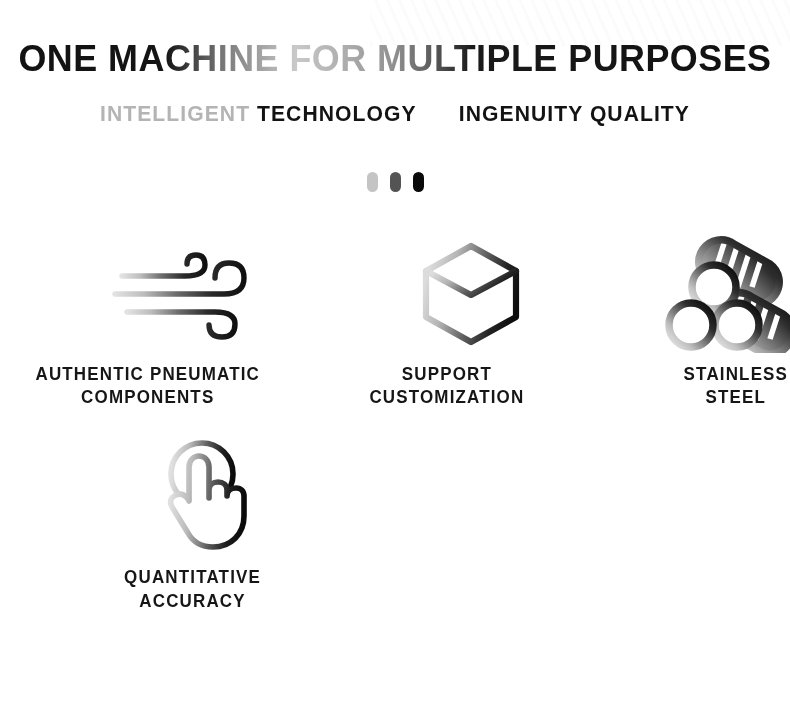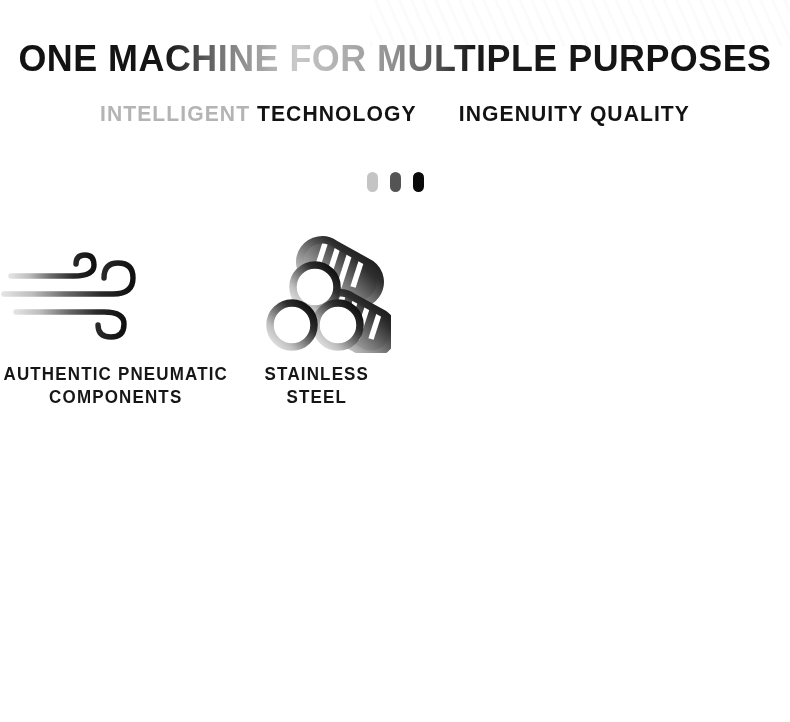--- a/index.html
+++ b/index.html
@@ -112,21 +112,21 @@
     margin-top: 42px;
     display: grid;
     grid-template-columns: repeat(3, 1fr);
     grid-template-rows: auto auto;
     row-gap: 28px;
   }
 
   .cell {
     display: flex;
     flex-direction: column;
-    align-items: flex-start;
+    align-items: flex-end;
   }
 
   .icon-box {
     height: 118px;
     display: flex;
     align-items: center;
     justify-content: center;
   }
 
   .cell-label {
@@ -180,20 +180,42 @@
             <path d="M11,37 H74 Q94,37 94,26 Q94,16 85,16 Q76,16 76,25"></path>
             <path d="M4,55 H113 Q133,55 133,39 Q133,24 118,24 Q104,24 104,39"></path>
             <path d="M16,73 H104 Q124,73 124,85 Q124,98 111,98 Q98,98 98,86"></path>
           </g>
         </svg>
       </div>
       <div class="cell-label">AUTHENTIC PNEUMATIC
 COMPONENTS</div>
     </div>
 
+    <div class="cell">
+      <div class="icon-box">
+        <svg width="112" height="112" viewBox="0 0 112 112">
+          <defs>
+            <linearGradient id="gCube" x1="0" y1="0.35" x2="1" y2="0.65">
+              <stop offset="0%" stop-color="#dcdcdc"></stop>
+              <stop offset="25%" stop-color="#b5b5b5"></stop>
+              <stop offset="55%" stop-color="#5e5e5e"></stop>
+              <stop offset="80%" stop-color="#222222"></stop>
+              <stop offset="100%" stop-color="#0d0d0d"></stop>
+            </linearGradient>
+          </defs>
+          <g fill="none" stroke="url(#gCube)" stroke-width="6.2" stroke-linejoin="round" stroke-linecap="round">
+            <path d="M56,8 L101,33 L101,79 L56,104 L11,79 L11,33 Z"></path>
+            <path d="M11,33 L56,57 L101,33"></path>
+            <path d="M56,57 L56,104"></path>
+          </g>
+        </svg>
+      </div>
+      <div class="cell-label">SUPPORT
+CUSTOMIZATION</div>
+    </div>
 
 
     <div class="cell">
       <div class="icon-box">
         <svg width="128" height="118" viewBox="0 0 128 118">
           <defs>
             <linearGradient id="gPipe" x1="0.05" y1="0.95" x2="0.95" y2="0.05">
               <stop offset="0%" stop-color="#e3e3e3"></stop>
               <stop offset="22%" stop-color="#bfbfbf"></stop>
               <stop offset="45%" stop-color="#7a7a7a"></stop>
@@ -238,15 +260,51 @@
           <circle cx="52" cy="52" r="22" fill="#ffffff" stroke="url(#gPipe)" stroke-width="7.5"></circle>
           <circle cx="75" cy="90" r="22" fill="#ffffff" stroke="url(#gPipe)" stroke-width="7.5"></circle>
           <circle cx="29" cy="90" r="22" fill="#ffffff" stroke="url(#gPipe)" stroke-width="7.5"></circle>
         </svg>
       </div>
       <div class="cell-label">STAINLESS
 STEEL</div>
     </div>
 
 
+    <div class="cell">
+      <div class="icon-box">
+        <svg width="110" height="118" viewBox="0 0 110 118">
+          <defs>
+            <linearGradient id="gHand" x1="0" y1="0.45" x2="1" y2="0.55">
+              <stop offset="0%" stop-color="#e0e0e0"></stop>
+              <stop offset="25%" stop-color="#bbbbbb"></stop>
+              <stop offset="55%" stop-color="#5c5c5c"></stop>
+              <stop offset="80%" stop-color="#1e1e1e"></stop>
+              <stop offset="100%" stop-color="#0b0b0b"></stop>
+            </linearGradient>
+          </defs>
+          <g fill="none" stroke="url(#gHand)" stroke-width="5.6" stroke-linejoin="round" stroke-linecap="round">
+
+            <circle cx="49" cy="36" r="31"></circle>
+
+            <path d="M36,29
+                     C36,22 41,18 46,18
+                     C51,18 56,22 56,29
+                     L56,60
+                     L56,52 C56,47 60,44 65,44 C70,44 74,47 74,52
+                     L74,58
+                     C74,53 78,50 83,50 C88,50 91,53 91,58
+                     L91,78
+                     C91,96 78,109 60,109
+                     C48,109 40,104 35,95
+                     L19,69
+                     C16,64 18,59 23,57
+                     C28,55 32,57 35,61
+                     L36,63 Z" fill="#ffffff"></path>
+          </g>
+        </svg>
+      </div>
+      <div class="cell-label">QUANTITATIVE
+ACCURACY</div>
+    </div>
 
   </div>
 </div>
 
 </body></html>

